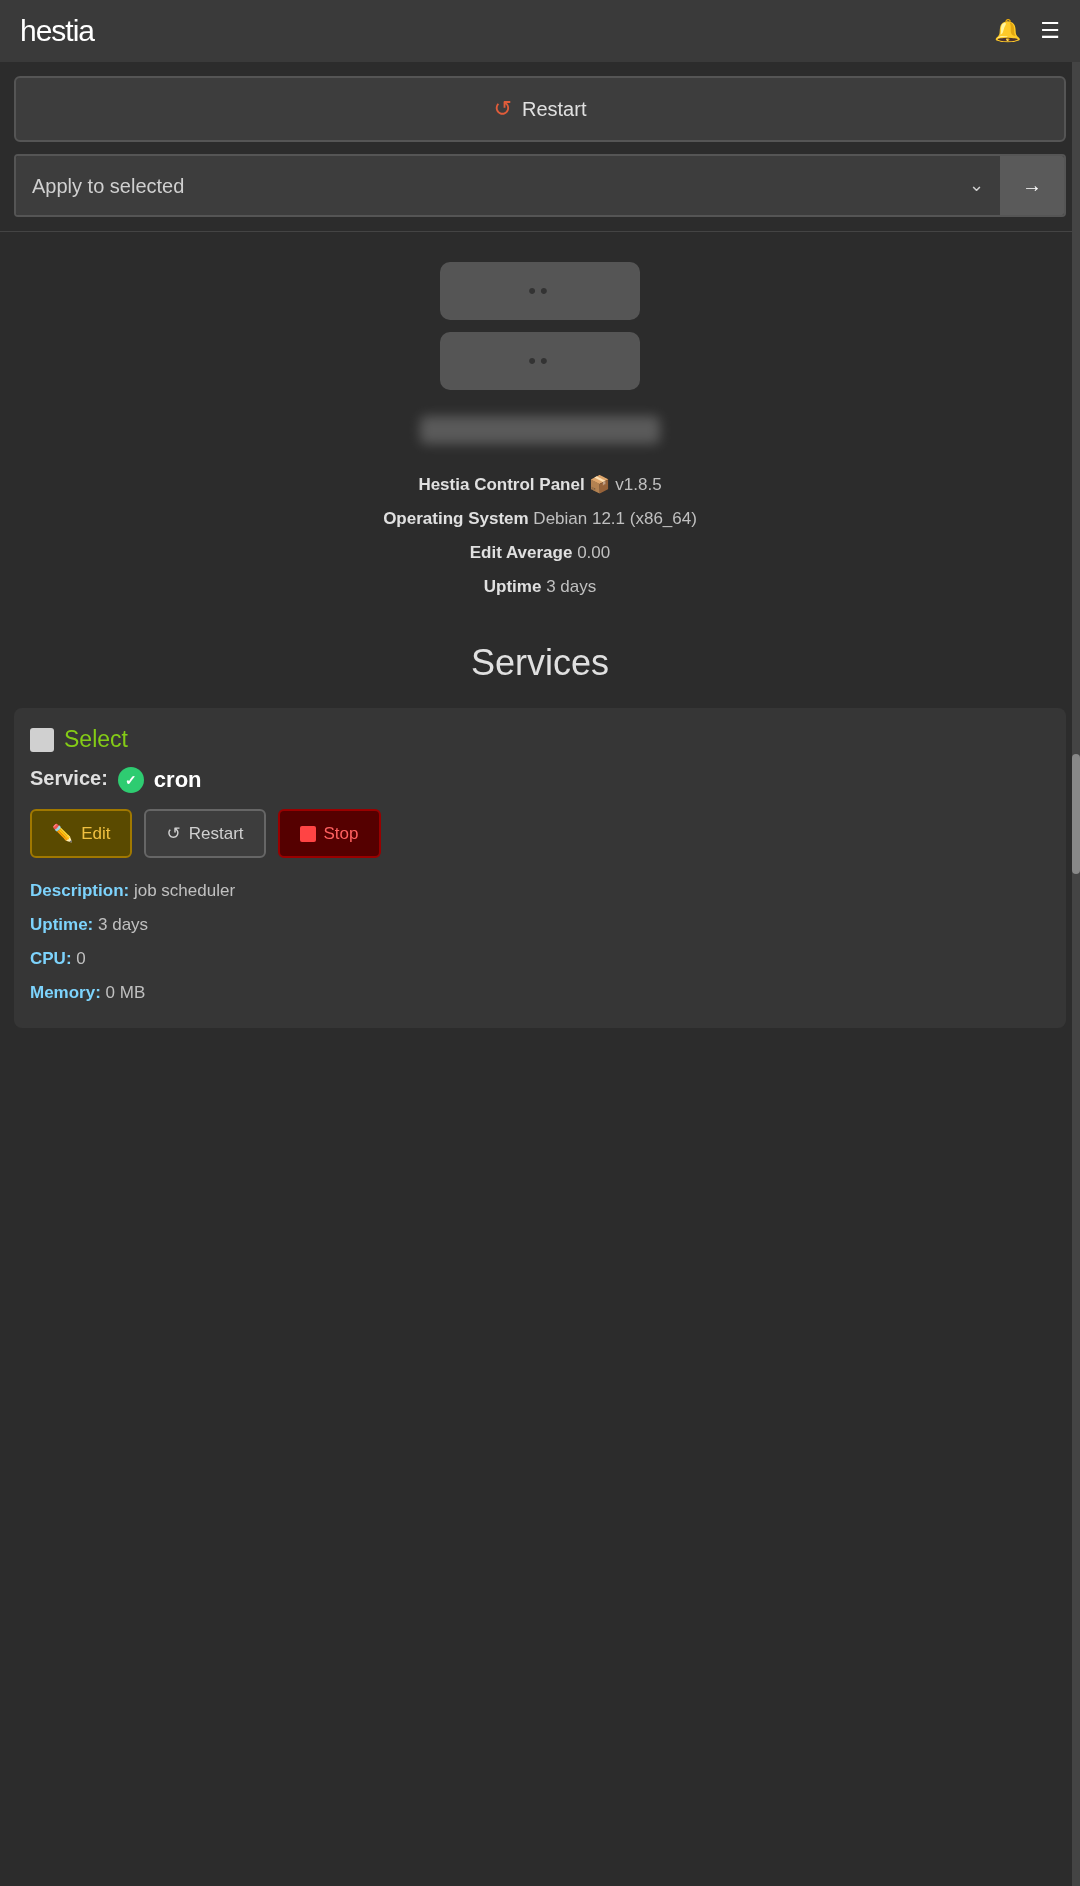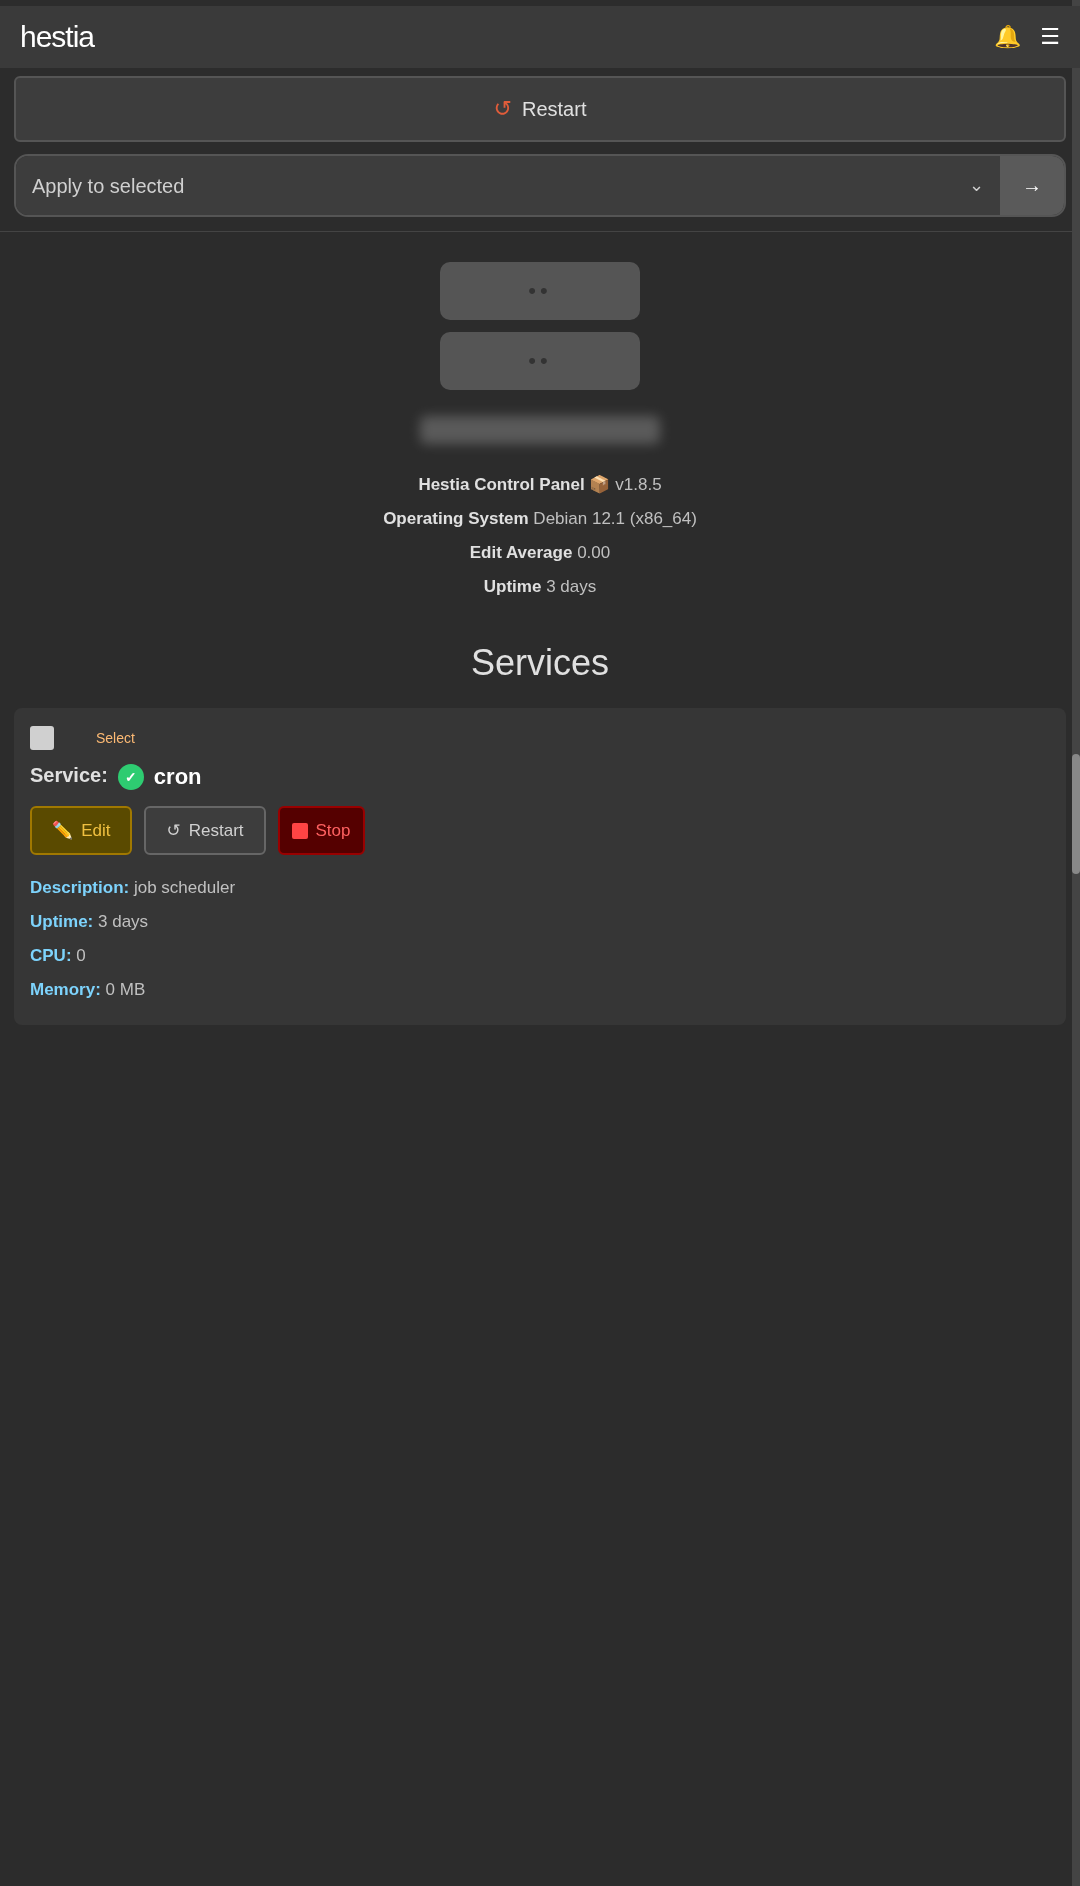--- a/index.html
+++ b/index.html
@@ -16,21 +16,21 @@
     }
 
     
     .navbar {
       background-color: #3a3a3a;
       display: flex;
       align-items: center;
       justify-content: space-between;
       padding: 14px 20px;
       position: sticky;
-      top: 6px;
+      top: 0;
       z-index: 100;
     }
 
     .navbar-brand {
       display: flex;
       align-items: center;
     }
 
     .navbar-brand .logo-text {
       color: #ffffff;
@@ -77,21 +77,21 @@
 
     .btn-restart-global .restart-icon {
       color: #e05c3a;
       font-size: 22px;
     }
 
     .apply-row {
       display: flex;
       gap: 0;
       border: 2px solid #555;
-      border-radius: 14px;
+      border-radius: 4px;
       overflow: hidden;
     }
 
     .apply-select {
       flex: 1;
       background-color: #3d3d3d;
       border: none;
       color: #d0d0d0;
       font-size: 20px;
       padding: 18px 16px;
@@ -206,23 +206,22 @@
     .service-checkbox {
       width: 24px;
       height: 24px;
       background-color: #d0d0d0;
       border-radius: 3px;
       cursor: pointer;
       flex-shrink: 0;
     }
 
     .service-select-label {
-      font-size: 14px;
-      color: #fdba74;
-      margin-left: 32px;
+      font-size: 23px;
+      color: #84cc16;
     }
 
     .service-name-row {
       display: flex;
       align-items: flex-start;
       gap: 10px;
       margin-bottom: 16px;
     }
 
     .service-label {
@@ -287,21 +286,21 @@
       display: flex;
       align-items: center;
       gap: 8px;
     }
 
     .btn-stop {
       background-color: #500;
       border: 2px solid #900;
       color: #ff6060;
       font-size: 17px;
-      padding: 12px 12px;
+      padding: 12px 20px;
       border-radius: 6px;
       cursor: pointer;
       display: flex;
       align-items: center;
       gap: 8px;
     }
 
     .btn-stop .stop-sq {
       width: 16px;
       height: 16px;

